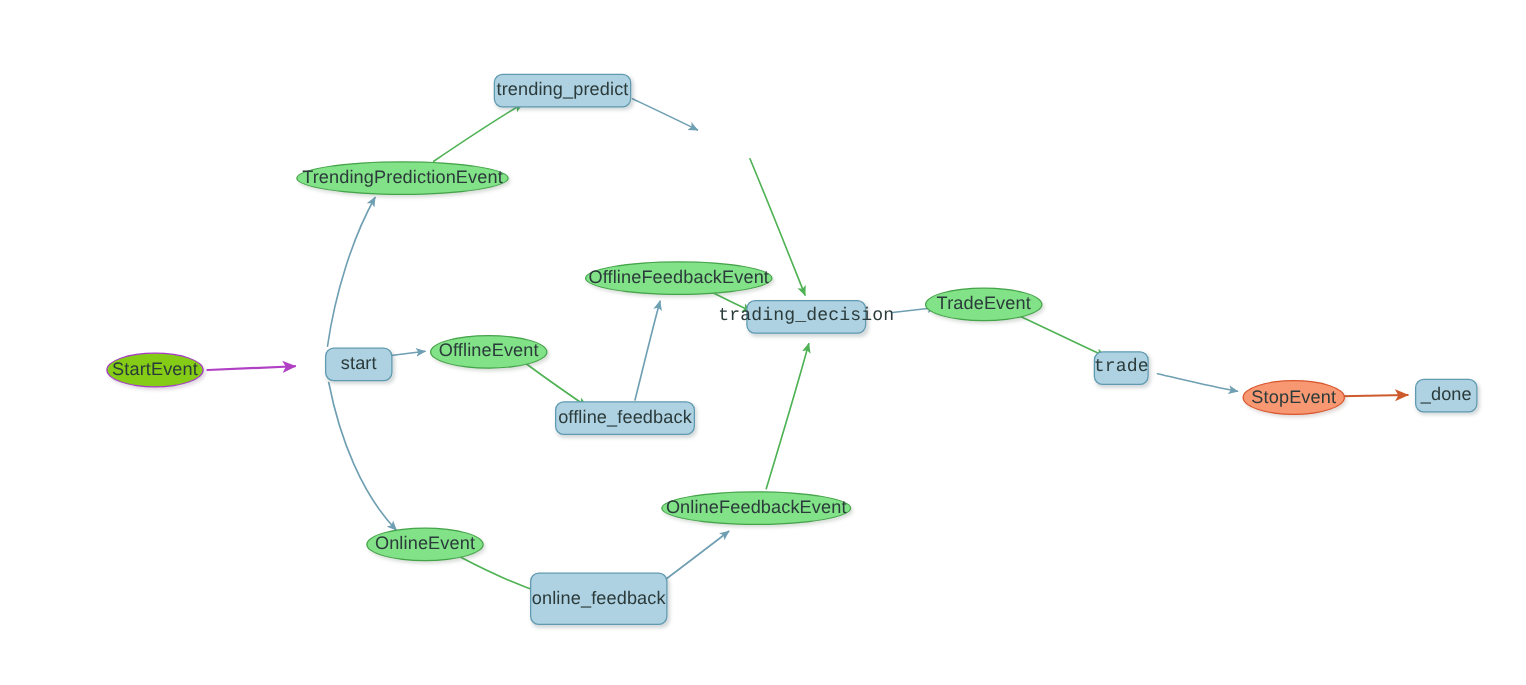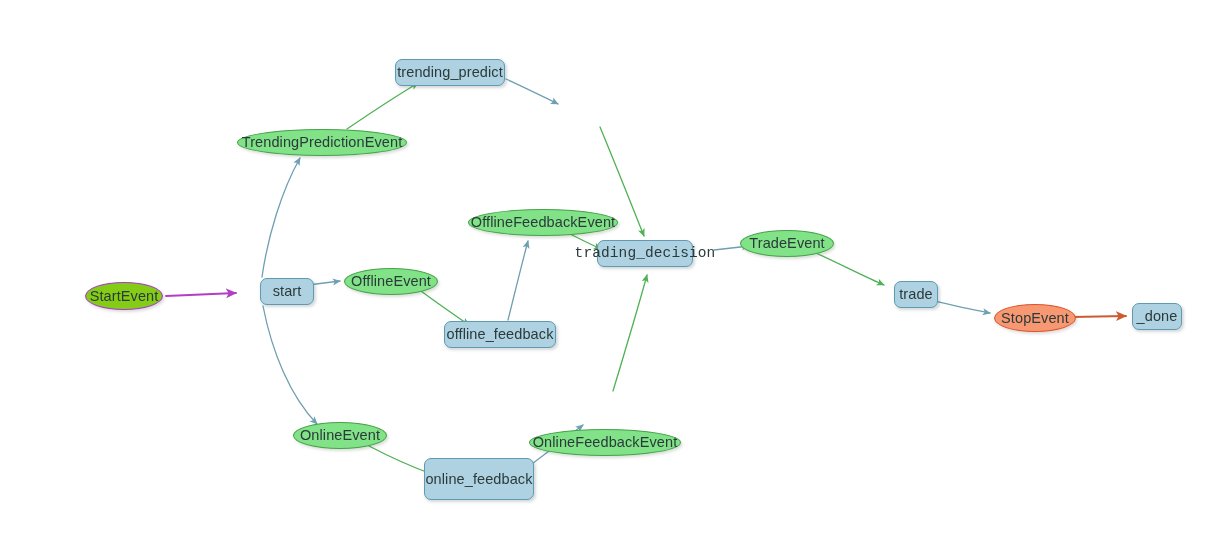--- a/index.html
+++ b/index.html
@@ -127,30 +127,30 @@
     </div>
     <div class="node step" style="left: 444px; top: 320.5px; width: 112px; height: 27px;">
       <span class="node-label">offline_feedback</span>
     </div>
     <div class="node event" style="left: 293px; top: 421.5px; width: 94px; height: 27px;">
       <span class="node-label">OnlineEvent</span>
     </div>
     <div class="node step" style="left: 424px; top: 458px; width: 110px; height: 42px;">
       <span class="node-label">online_feedback</span>
     </div>
-    <div class="node event" style="left: 529px; top: 392.5px; width: 152px; height: 27px; margin-top: 36px;">
+    <div class="node event" style="left: 529px; top: 392.5px; width: 152px; height: 27px;">
       <span class="node-label">OnlineFeedbackEvent</span>
     </div>
     <div class="node step" style="left: 597px; top: 239.5px; width: 96px; height: 27px; font-family: Liberation Mono, monospace;">
       <span class="node-label">trading_decision</span>
     </div>
     <div class="node event" style="left: 740px; top: 229.5px; width: 94px; height: 27px;">
       <span class="node-label">TradeEvent</span>
     </div>
-    <div class="node step" style="left: 894px; top: 280.5px; width: 28px; height: 27px;">
+    <div class="node step" style="left: 875px; top: 280.5px; width: 28px; height: 27px; font-family: Liberation Mono, monospace;">
       <span class="node-label">trade</span>
     </div>
     <div class="node external-stop" style="left: 994px; top: 304px; width: 82px; height: 28px;">
       <span class="node-label">StopEvent</span>
     </div>
     <div class="node step" style="left: 1132px; top: 302.5px; width: 50px; height: 27px;">
       <span class="node-label">_done</span>
     </div>
   </div>
 

